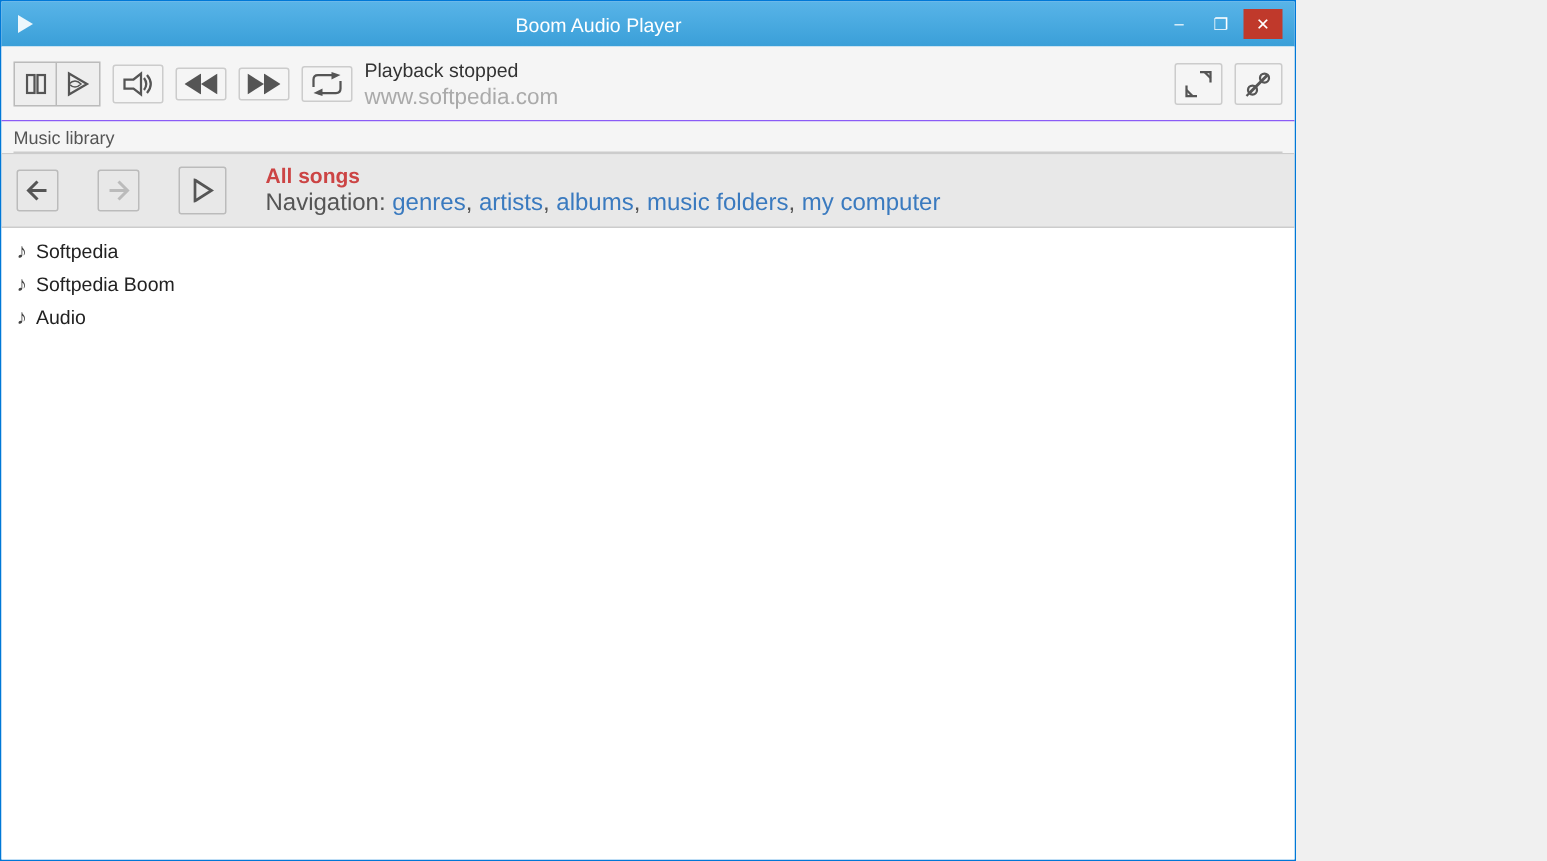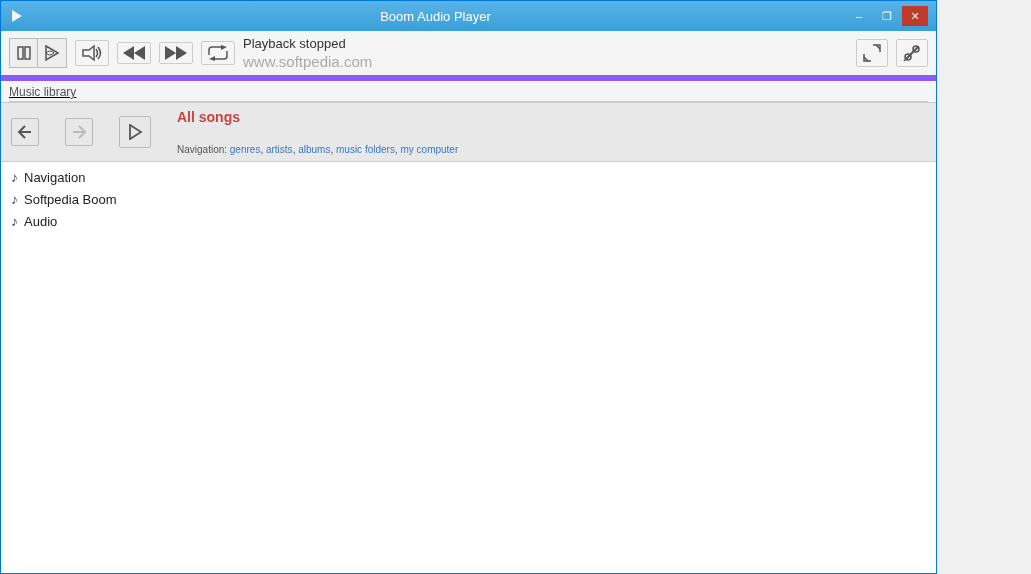--- a/index.html
+++ b/index.html
@@ -11,21 +11,21 @@
     body {
       font-family: 'Segoe UI', Tahoma, sans-serif;
       font-size: 13px;
       background: #f0f0f0;
       width: 1031px;
       height: 574px;
       overflow: hidden;
     }
 
     .window {
-      width: 937px;
+      width: 864px;
       height: 574px;
       border: 1px solid #0078d7;
       display: flex;
       flex-direction: column;
       background: #fff;
     }
 
     .title-bar {
       background: linear-gradient(to bottom, #58b4e8, #3a9fd8);
       height: 30px;
@@ -69,21 +69,21 @@
       font-size: 11px;
       color: #fff;
     }
 
     .title-btn.close {
       background: #c0392b;
     }
 
     .toolbar {
       background: #f5f5f5;
-      border-bottom: 6px solid #8b5cf6;
+      border-bottom: 1px solid #8b5cf6;
       height: 50px;
       display: flex;
       align-items: center;
       padding: 0 8px;
       gap: 8px;
       flex-shrink: 0;
     }
 
     .toolbar-center {
       display: flex;
@@ -144,21 +144,20 @@
       font-size: 15px;
       color: #aaa;
       margin-top: 2px;
     }
 
     .music-library-section {
       background: #f5f5f5;
       border-bottom: 1px solid #ccc;
       padding: 0;
       flex-shrink: 0;
-      text-decoration: underline;
     }
 
     .music-library-label {
       font-size: 12px;
       color: #555;
       font-weight: normal;
       margin-right: 8px;
     }
 
     .section-divider {
@@ -211,23 +210,23 @@
       justify-content: center;
     }
 
     .current-view-title {
       font-size: 14px;
       font-weight: bold;
       color: #c44;
     }
 
     .navigation-links {
-      font-size: 10px;
+      font-size: 16px;
       color: #555;
-      margin-top: 19px;
+      margin-top: 2px;
     }
 
     .navigation-links a {
       color: #3a7abf;
       text-decoration: none;
     }
 
     .content-area {
       flex: 1;
       overflow-y: auto;
@@ -379,21 +378,21 @@
       <span class="current-view-title">All songs</span>
       <div class="navigation-links">
         <span>Navigation: </span><a href="#">genres</a>, <a href="#">artists</a>, <a href="#">albums</a>, <a href="#">music folders</a>, <a href="#">my computer</a>
       </div>
     </div>
   </div>
 
   <div class="content-area">
     <div class="song-item">
       <span class="song-icon">♪</span>
-      <span class="song-name">Navigation</span>
+      <span class="song-name">Softpedia</span>
     </div>
     <div class="song-item">
       <span class="song-icon">♪</span>
       <span class="song-name">Softpedia Boom</span>
     </div>
     <div class="song-item">
       <span class="song-icon">♪</span>
       <span class="song-name">Audio</span>
     </div>
   </div>

